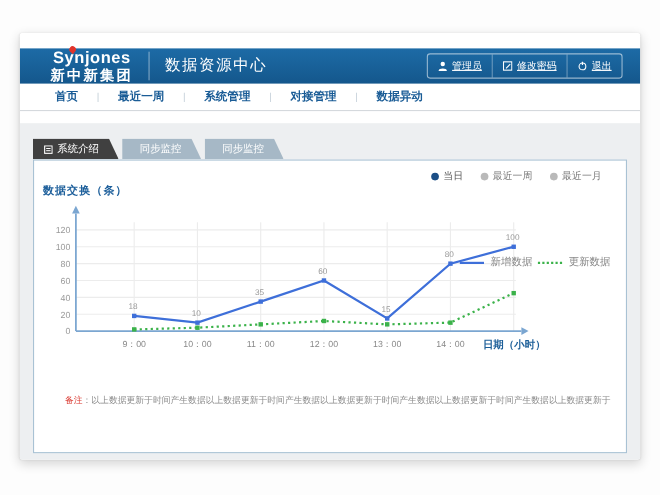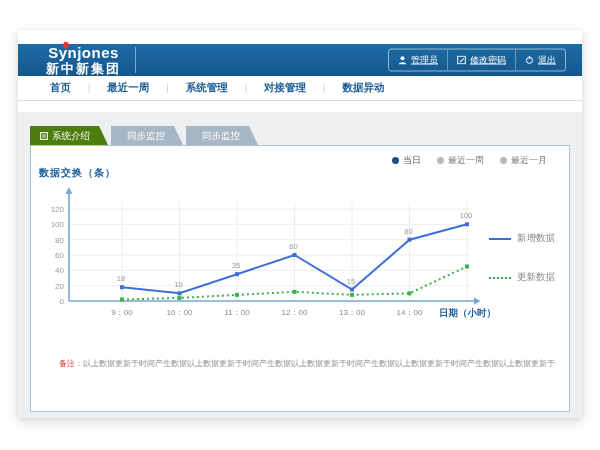--- a/index.html
+++ b/index.html
@@ -24,54 +24,55 @@
   
   .nav{height:24px;background:#fff;display:flex;align-items:center;padding-left:32px;
     border-bottom:1px solid #d5d9dd;}
   .nav-item{font-size:10.5px;font-weight:bold;color:#1a5c96;cursor:pointer;}
   .nav-sep{color:#c4cfd8;margin:0 17px;font-size:9px;}
   
   .content{position:absolute;top:82px;left:0;right:0;bottom:0;background:#edeff1;padding:0 12px;}
   .tabs{display:flex;margin-top:14px;height:19px;}
   .tab{font-size:9.5px;color:#fff;line-height:19px;padding:0 18px 0 10px;display:flex;align-items:center;gap:4px;
     clip-path:polygon(0 0,calc(100% - 9px) 0,100% 100%,0 100%);cursor:pointer;}
-  .tab.active{background:#4d7c0f;}
+  .tab.active{background:#404040;}
   .tab.inactive{background:#a6b8c6;margin-left:3px;padding-left:16px;}
   .ticon{width:8px;height:8px;display:block;}
   .panel{position:relative;background:#fff;border:1px solid #a9c2d4;height:265px;}
   
   .radios{position:absolute;top:8px;right:22px;display:flex;gap:16px;align-items:center;}
   .radio{display:flex;align-items:center;gap:4px;font-size:9px;color:#777;cursor:pointer;}
   .dot{width:7px;height:7px;border-radius:50%;background:#b9b9b9;}
   .radio.selected .dot{background:#1c4f86;}
   .radio.selected{color:#555;}
   
   .y-title{position:absolute;left:8px;top:20px;font-size:10px;font-weight:bold;color:#1d5f9b;letter-spacing:1px;}
   #chart-svg{position:absolute;left:0;top:38px;width:538px;height:150px;}
   #chart-svg text{font-family:"Liberation Sans","DejaVu Sans",sans-serif;}
-  .legend{position:absolute;right:14px;top:86px;display:flex;flex-direction:column;gap:26px;}
+  .legend{position:absolute;right:14px;top:86px;display:flex;flex-direction:row;gap:5px;}
   .legend-row{display:flex;align-items:center;gap:6px;font-size:9.5px;color:#888;}
   .leg-line{width:22px;height:0;border-top:2px solid #3e6fd9;}
   .leg-line.dotted{border-top-style:dotted;}
   .note{position:absolute;left:28px;bottom:42px;font-size:8px;color:#8b8b8b;white-space:nowrap;}
   .note-label{color:#d9342b;}
 </style>
 </head>
 <body>
 
 <div class="window">
   <div class="topstrip"></div>
 
   <div class="header">
     <div class="logo">
       <span class="logo-accent"></span>
       <span class="logo-brand">Synjones</span>
       <span class="logo-company">新中新集团</span>
     </div>
     <div class="header-divider"></div>
+    <div class="header-title">数据资源中心</div>
 
     <div class="user-pill">
       <div class="user-item">
         <svg class="uicon" viewBox="0 0 10 10">
           <circle cx="5" cy="3" r="2.2" fill="#fff"></circle>
             <path d="M0.8 10 C0.8 6.8 9.2 6.8 9.2 10 Z" fill="#fff"></path>
         </svg>
         <span>管理员</span>
       </div>
       <div class="user-item">

